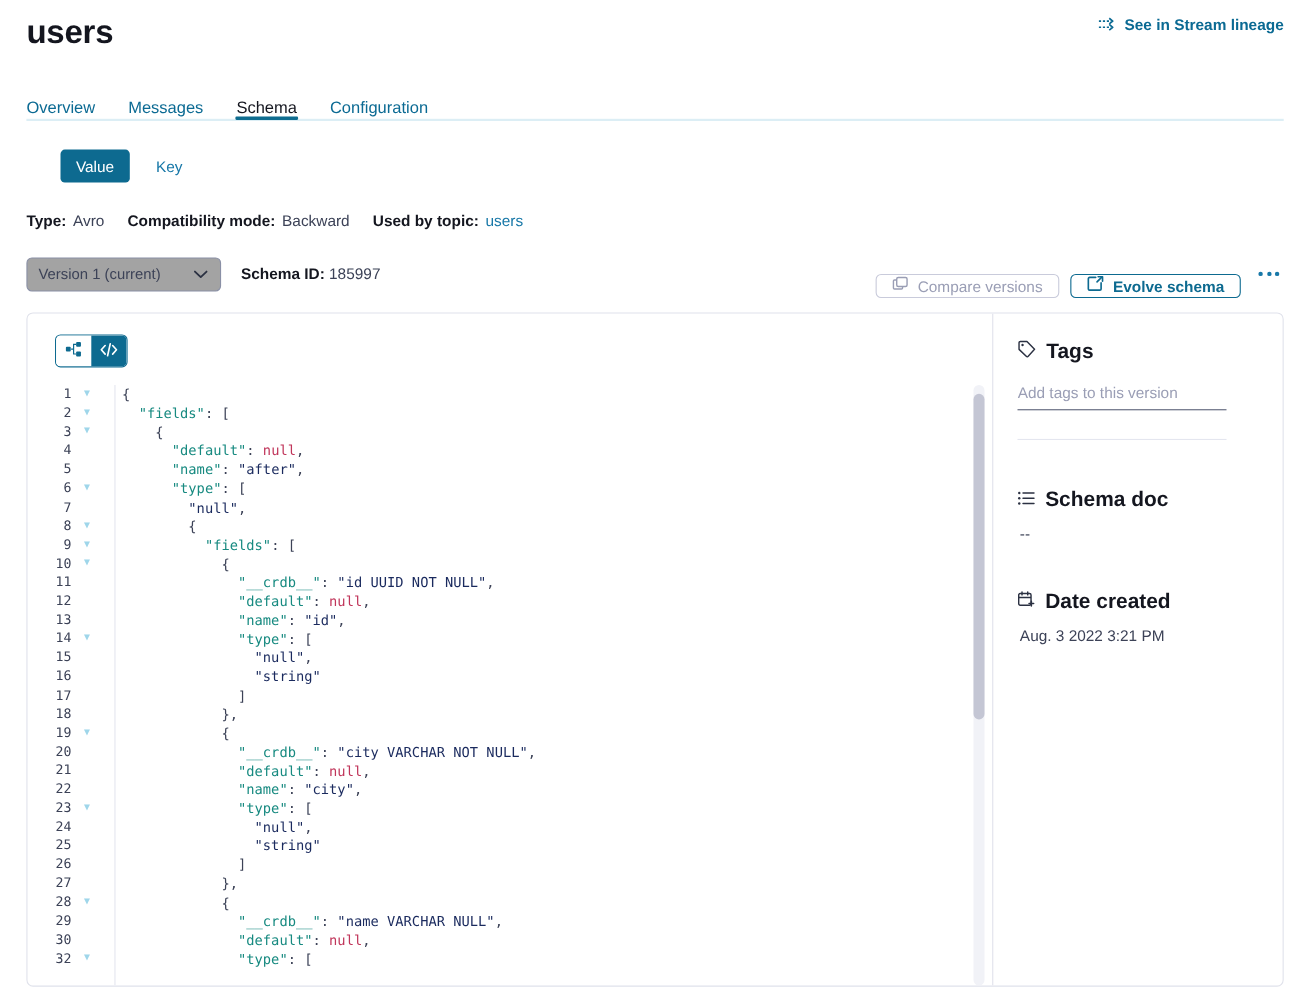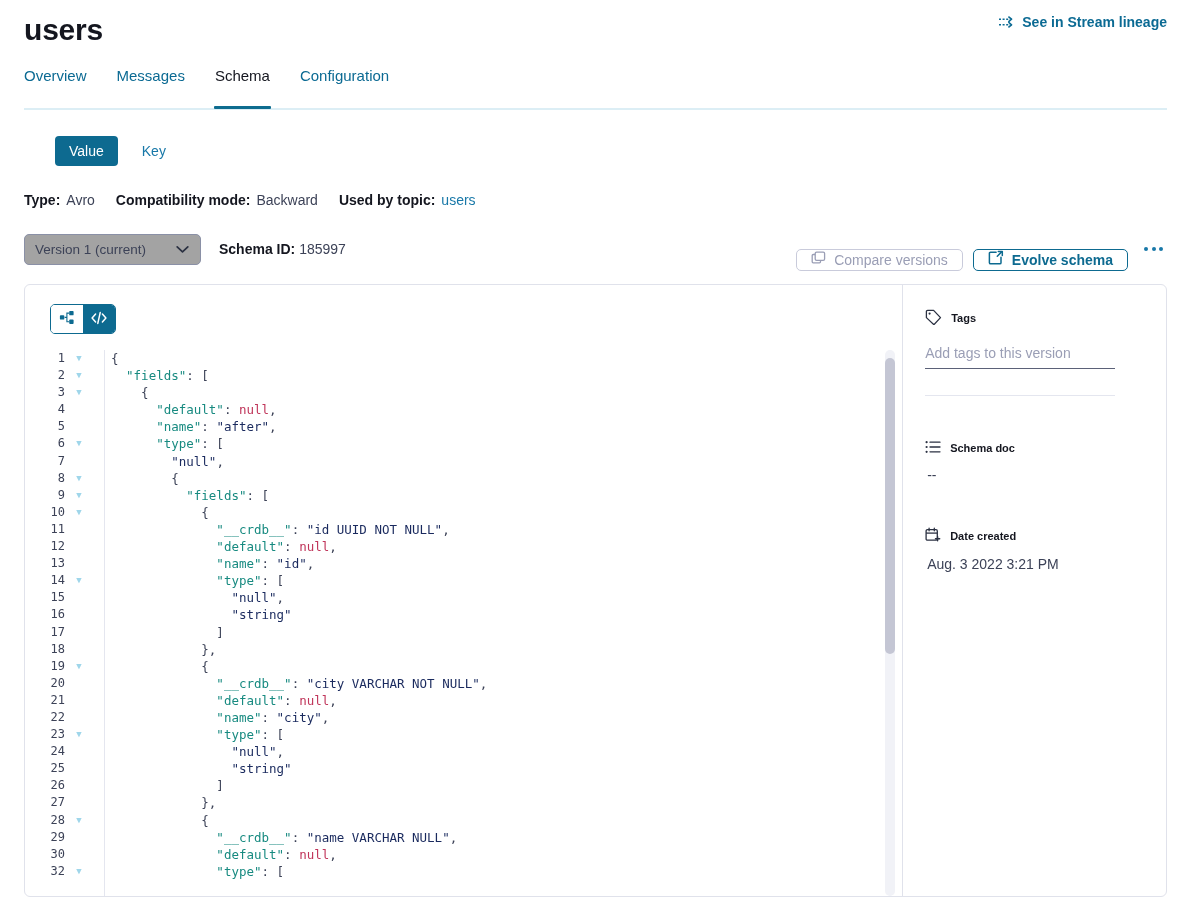--- a/index.html
+++ b/index.html
@@ -50,21 +50,21 @@
     display: flex;
     gap: 30px;
     align-items: flex-end;
     height: 34px;
   }
   .tab {
     font-size: 15px;
     color: #0b6a93;
     font-weight: 400;
     cursor: pointer;
-    padding-bottom: 24px;
+    padding-bottom: 1px;
     position: relative;
     white-space: nowrap;
   }
   .tab.active {
     color: #14161f;
     font-weight: 400;
   }
   .tab.active::after {
     content: "";
     position: absolute;
@@ -308,21 +308,21 @@
 
   
   .side {
     width: 267px;
     padding: 24px 24px 0 22px;
   }
   .side-head {
     display: flex;
     align-items: center;
     gap: 9px;
-    font-size: 11px;
+    font-size: 19px;
     font-weight: 700;
     color: #14161f;
   }
   .tag-input {
     margin-top: 18px;
     width: 190px;
     border: none;
     border-bottom: 1px solid #5b6178;
     font-size: 14px;
     color: #3c4257;

